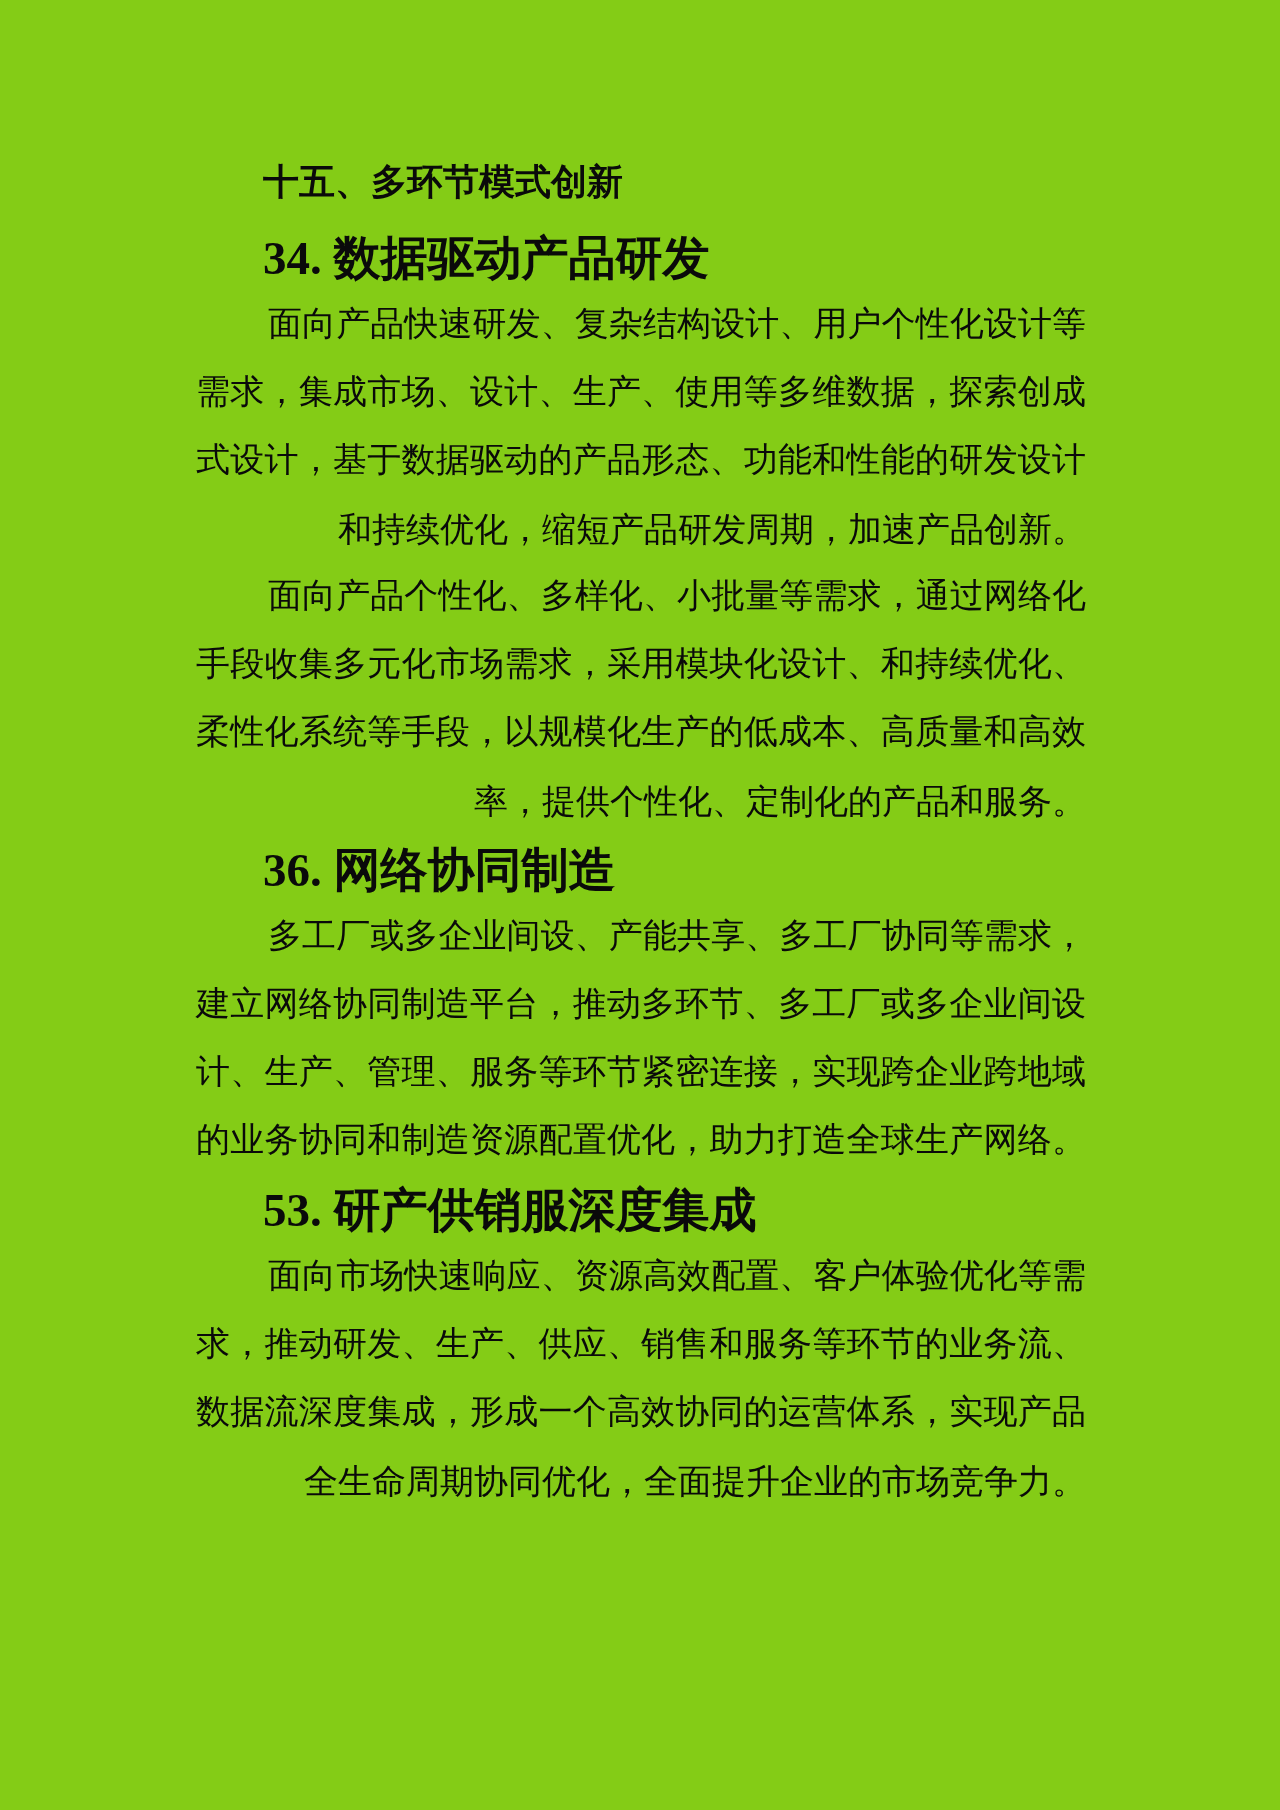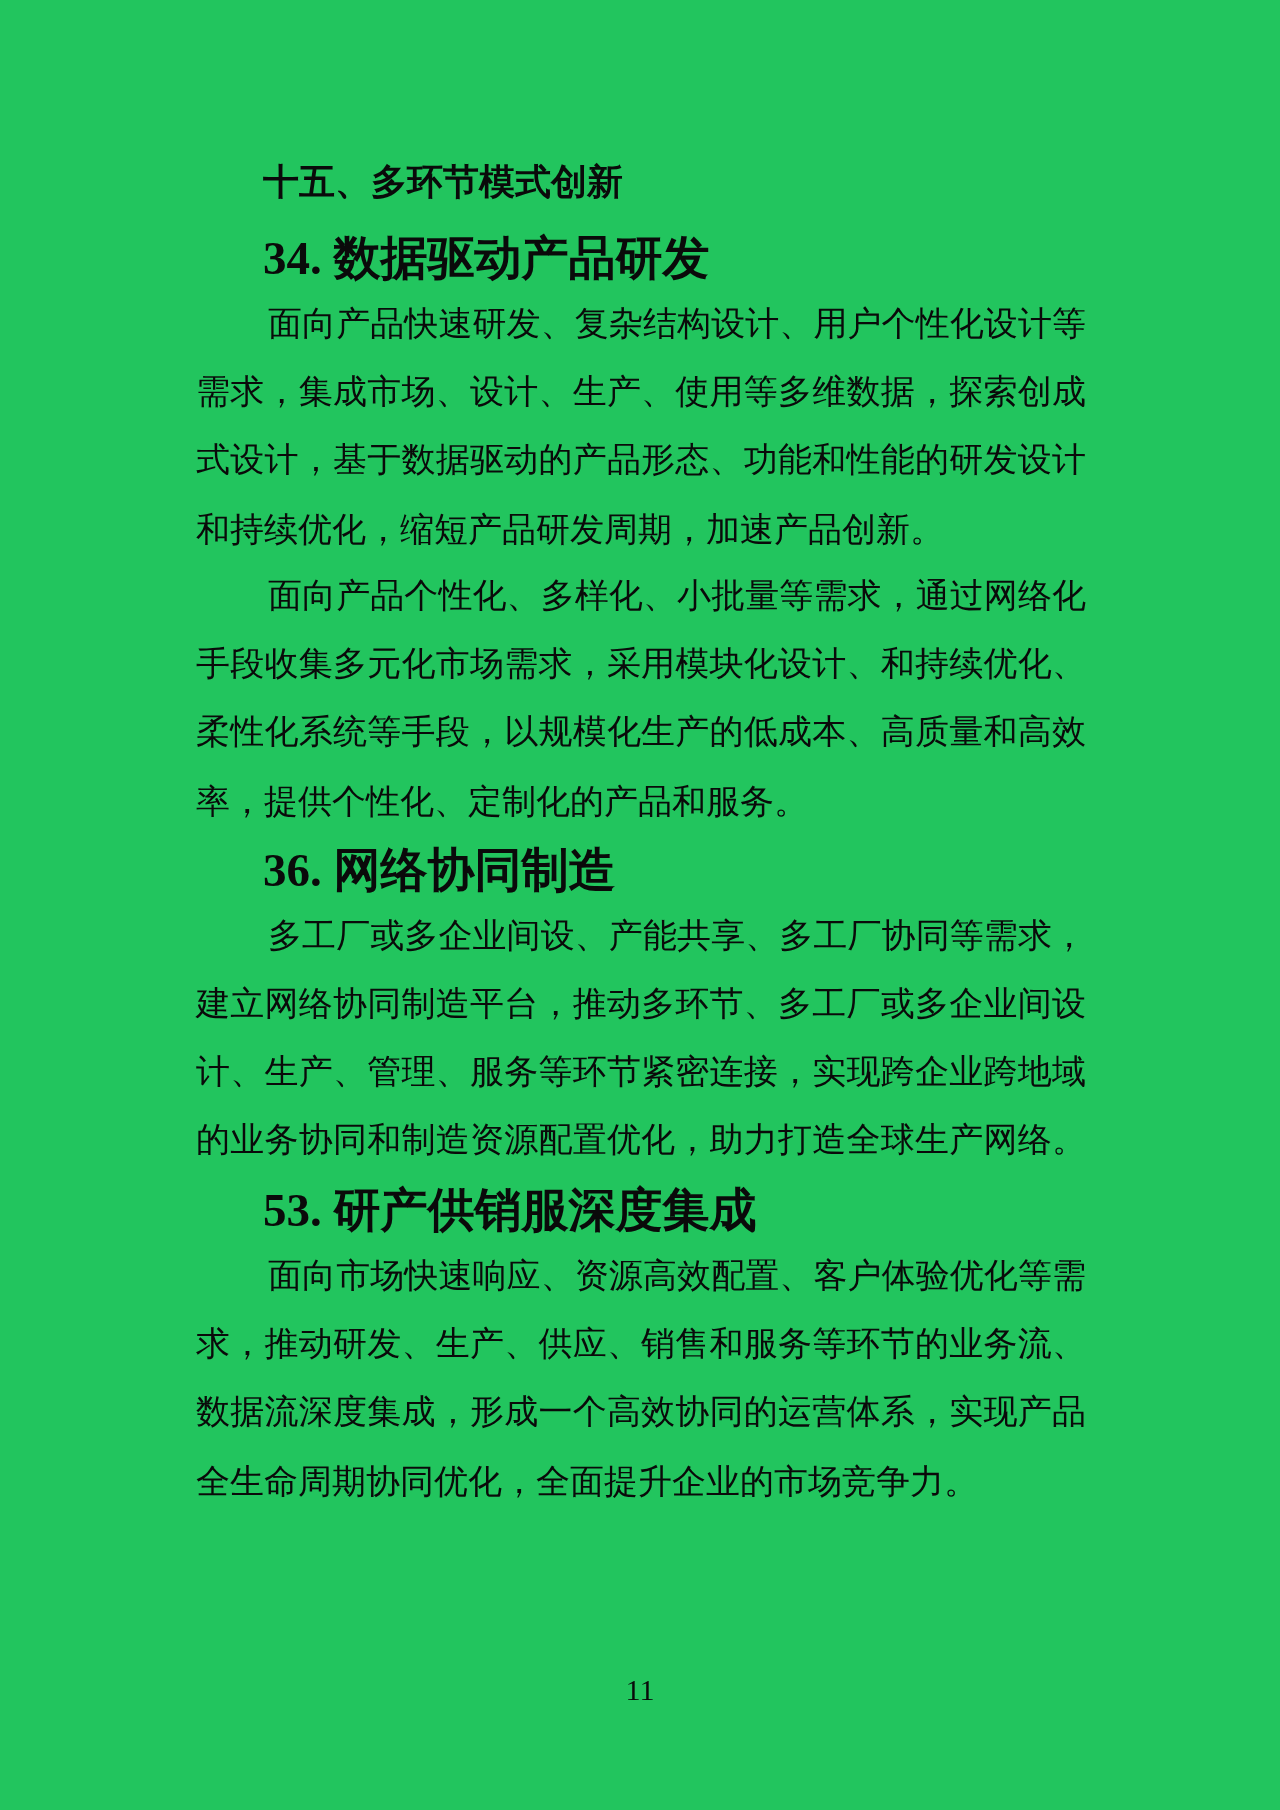--- a/index.html
+++ b/index.html
@@ -4,21 +4,21 @@
 <style>
   html, body {
     margin: 0;
     padding: 0;
     background: #ffffff;
   }
   .page {
     position: relative;
     width: 1280px;
     height: 1810px;
-    background: #22c55e;
+    background: #84cc16;
     color: #0a0a0a;
     font-family: "Liberation Serif", "DejaVu Serif", serif;
     overflow: hidden;
   }
   .content {
     position: absolute;
     left: 196px;
     top: 148px;
     width: 890px;
   }
@@ -38,21 +38,21 @@
     font-size: 47px;
     line-height: 68px;
     text-indent: 67px;
     white-space: nowrap;
   }
   .line {
     margin: 0;
     font-size: 34px;
     line-height: 68px;
     white-space: nowrap;
-    text-align: left;
+    text-align: right;
   }
   .line.full {
     text-align: justify;
     text-align-last: justify;
     font-family: Liberation Mono, monospace;
   }
   .line.indent {
     text-indent: 72px;
   }
   .page-number {
@@ -100,14 +100,13 @@
     <section>
       <h2 class="item-heading">53. 研产供销服深度集成</h2>
       <div class="line full indent">面向市场快速响应、资源高效配置、客户体验优化等需</div>
       <div class="line full">求，推动研发、生产、供应、销售和服务等环节的业务流、</div>
       <div class="line full">数据流深度集成，形成一个高效协同的运营体系，实现产品</div>
       <div class="line">全生命周期协同优化，全面提升企业的市场竞争力。</div>
     </section>
 
   </div>
 
-  <div class="page-number">11</div>
 </div>
 
 </body></html>

